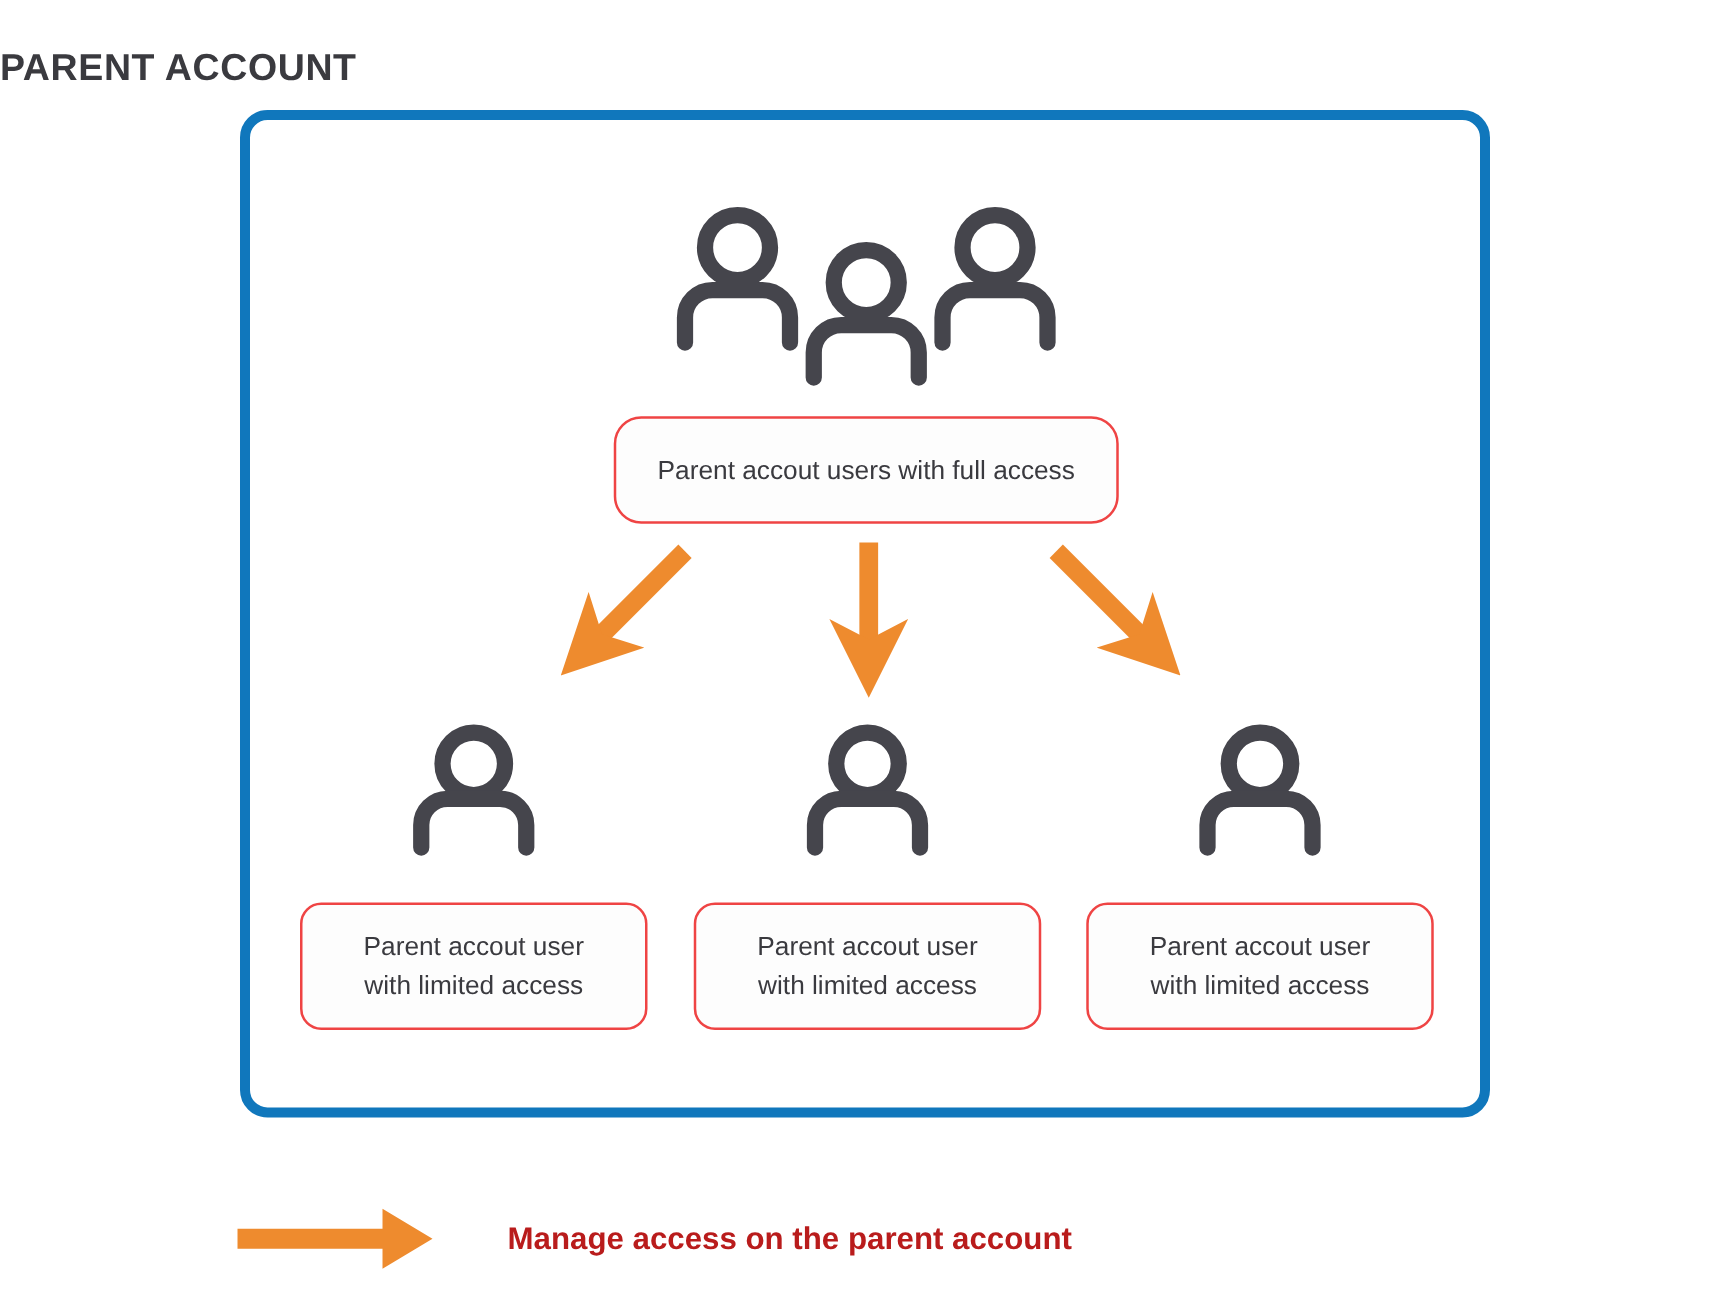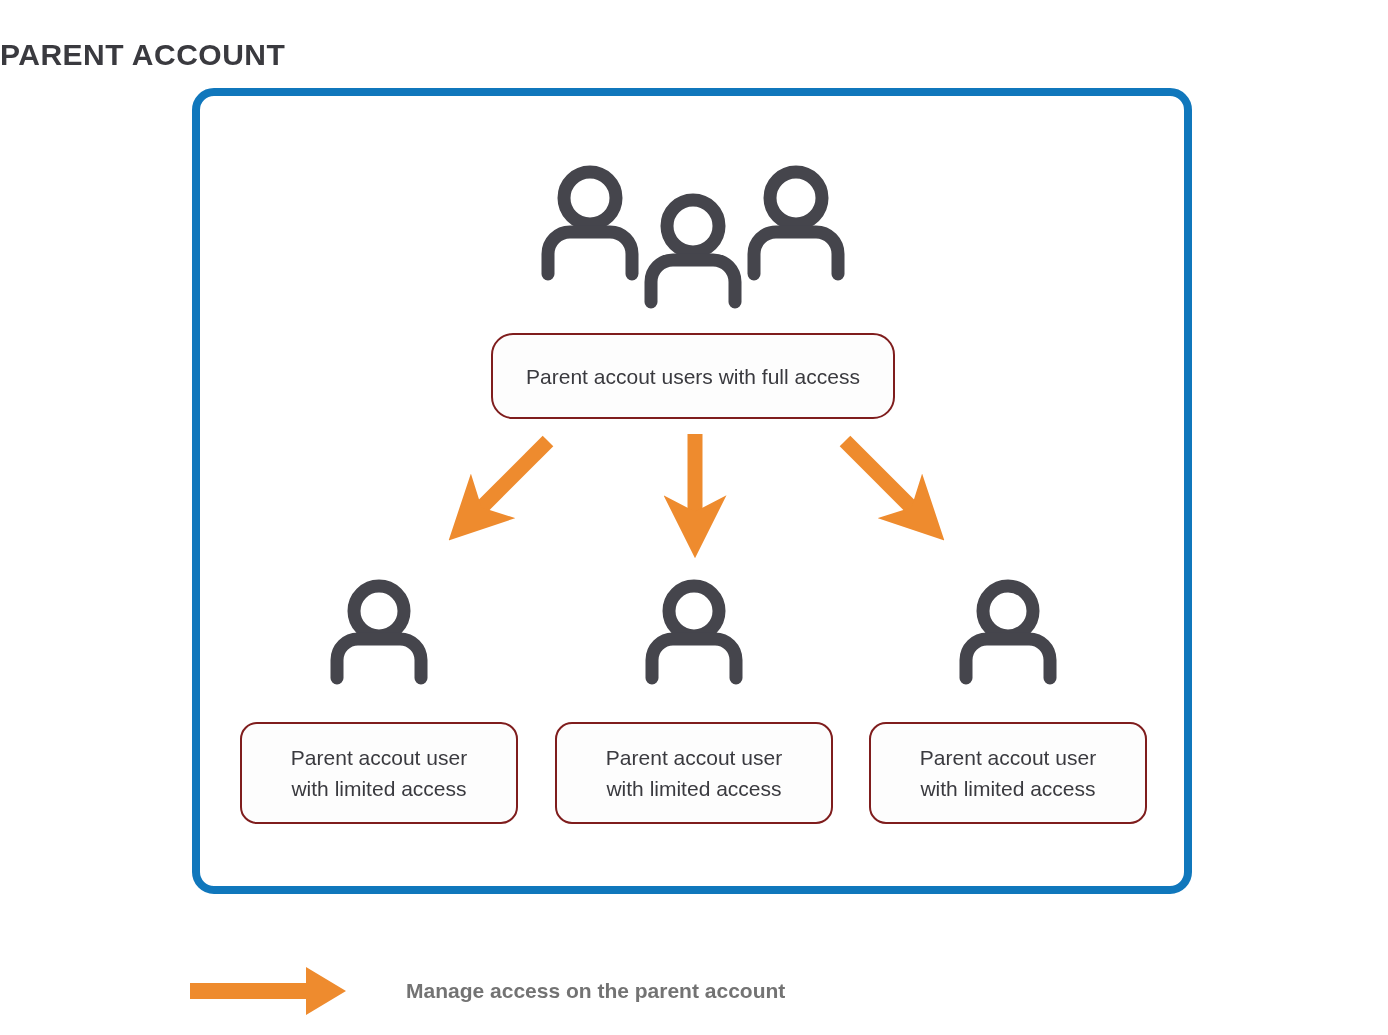--- a/index.html
+++ b/index.html
@@ -54,21 +54,21 @@
     left: 534px;
     top: 160px;
     width: 320px;
     height: 160px;
   }
 
   
   .label-box {
     position: absolute;
     box-sizing: border-box;
-    border: 2px solid #7f1d1d;
+    border: 2px solid #ef4444;
     border-radius: 22px;
     background: #fdfdfd;
     display: flex;
     align-items: center;
     justify-content: center;
     text-align: center;
     color: #3a3a3f;
     font-size: 21px;
     line-height: 31px;
     padding: 4px 10px;
@@ -119,23 +119,23 @@
     display: flex;
     align-items: center;
   }
   #legend-arrow-icon {
     width: 160px;
     height: 56px;
     flex: 0 0 auto;
   }
   #legend-label {
     margin-left: 58px;
-    font-size: 21px;
+    font-size: 25px;
     font-weight: bold;
-    color: #737373;
+    color: #b91c1c;
     white-space: nowrap;
   }
 </style>
 </head>
 <body>
 
 <div id="stage">
 
   <div id="page-title">PARENT ACCOUNT</div>
 

